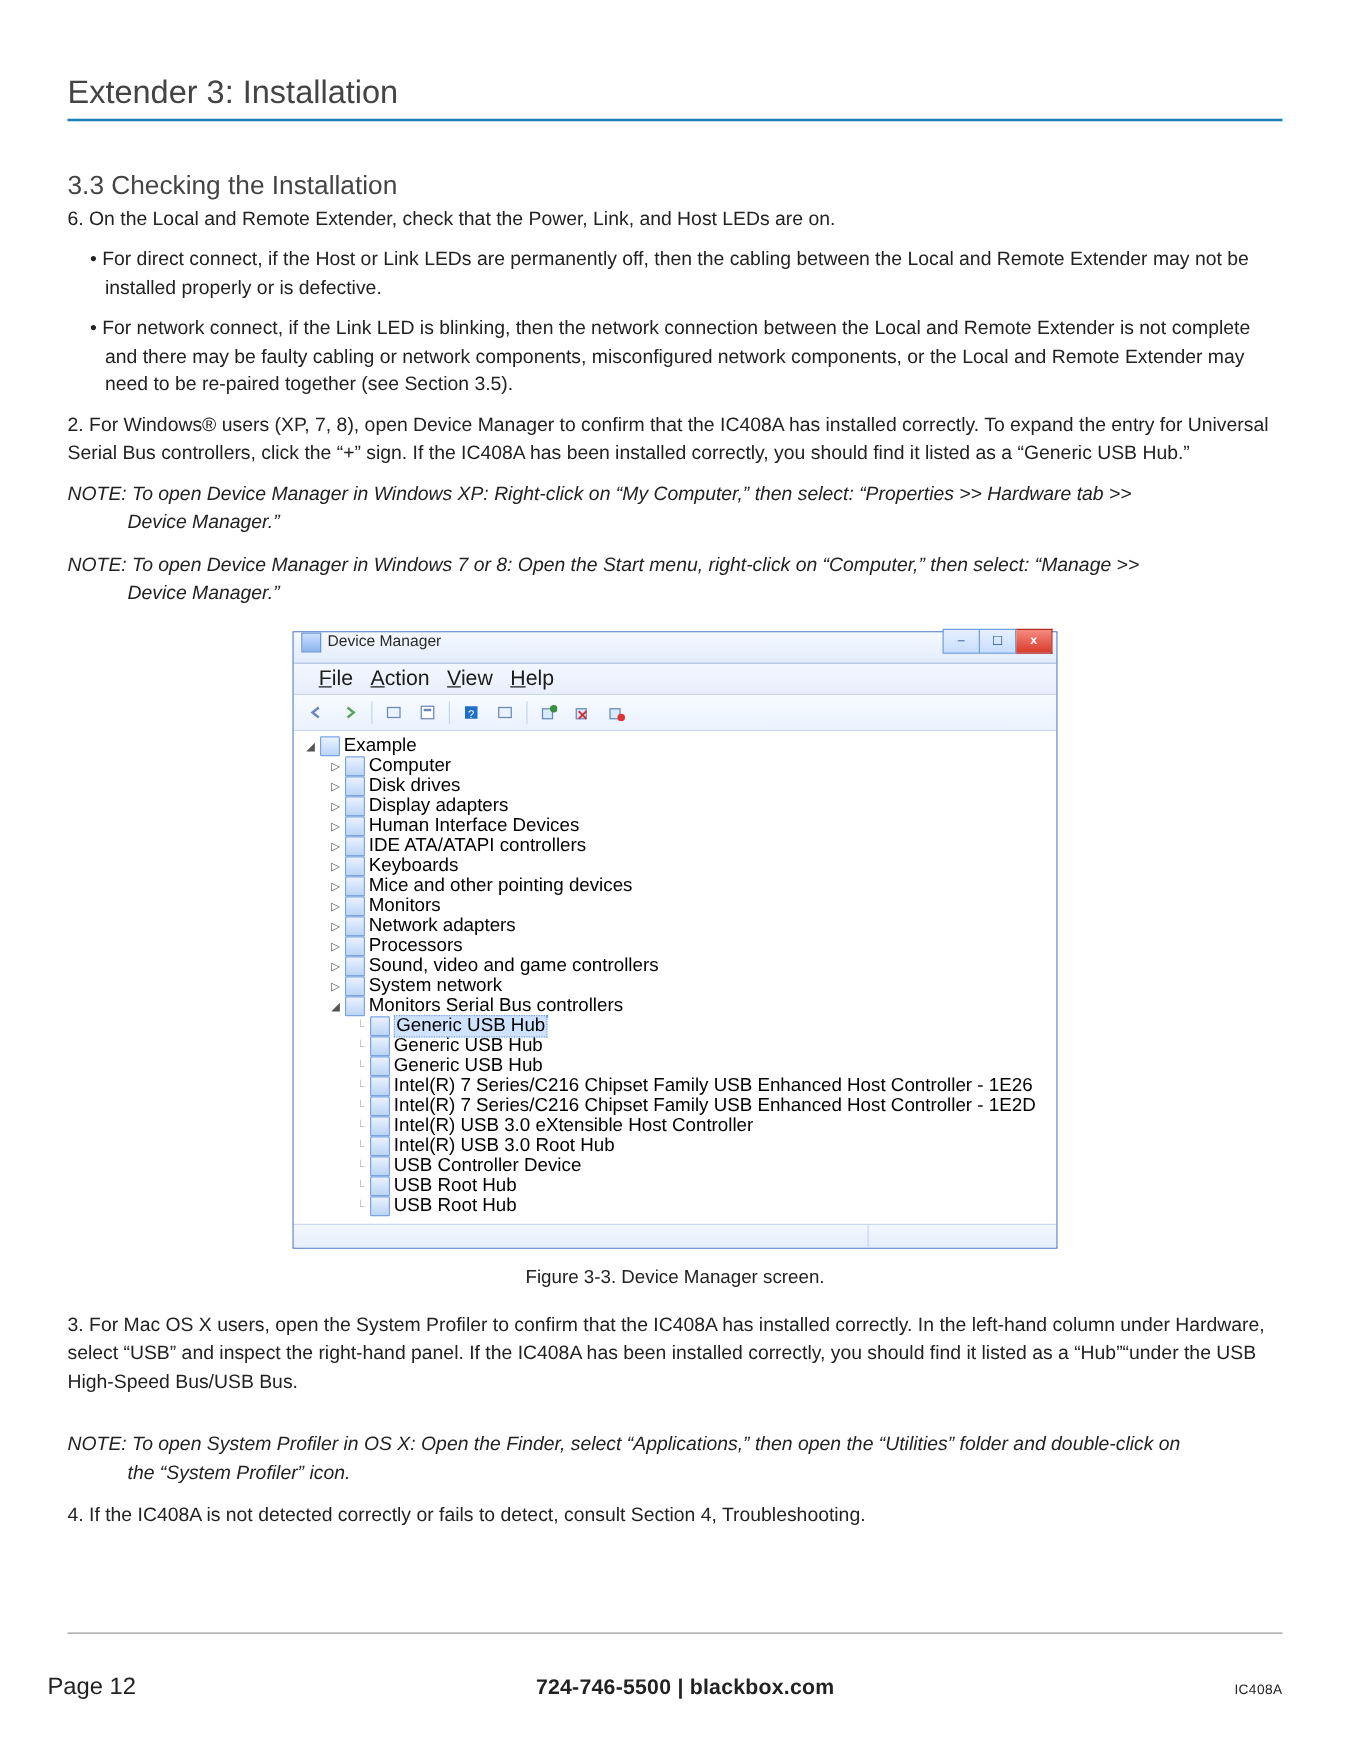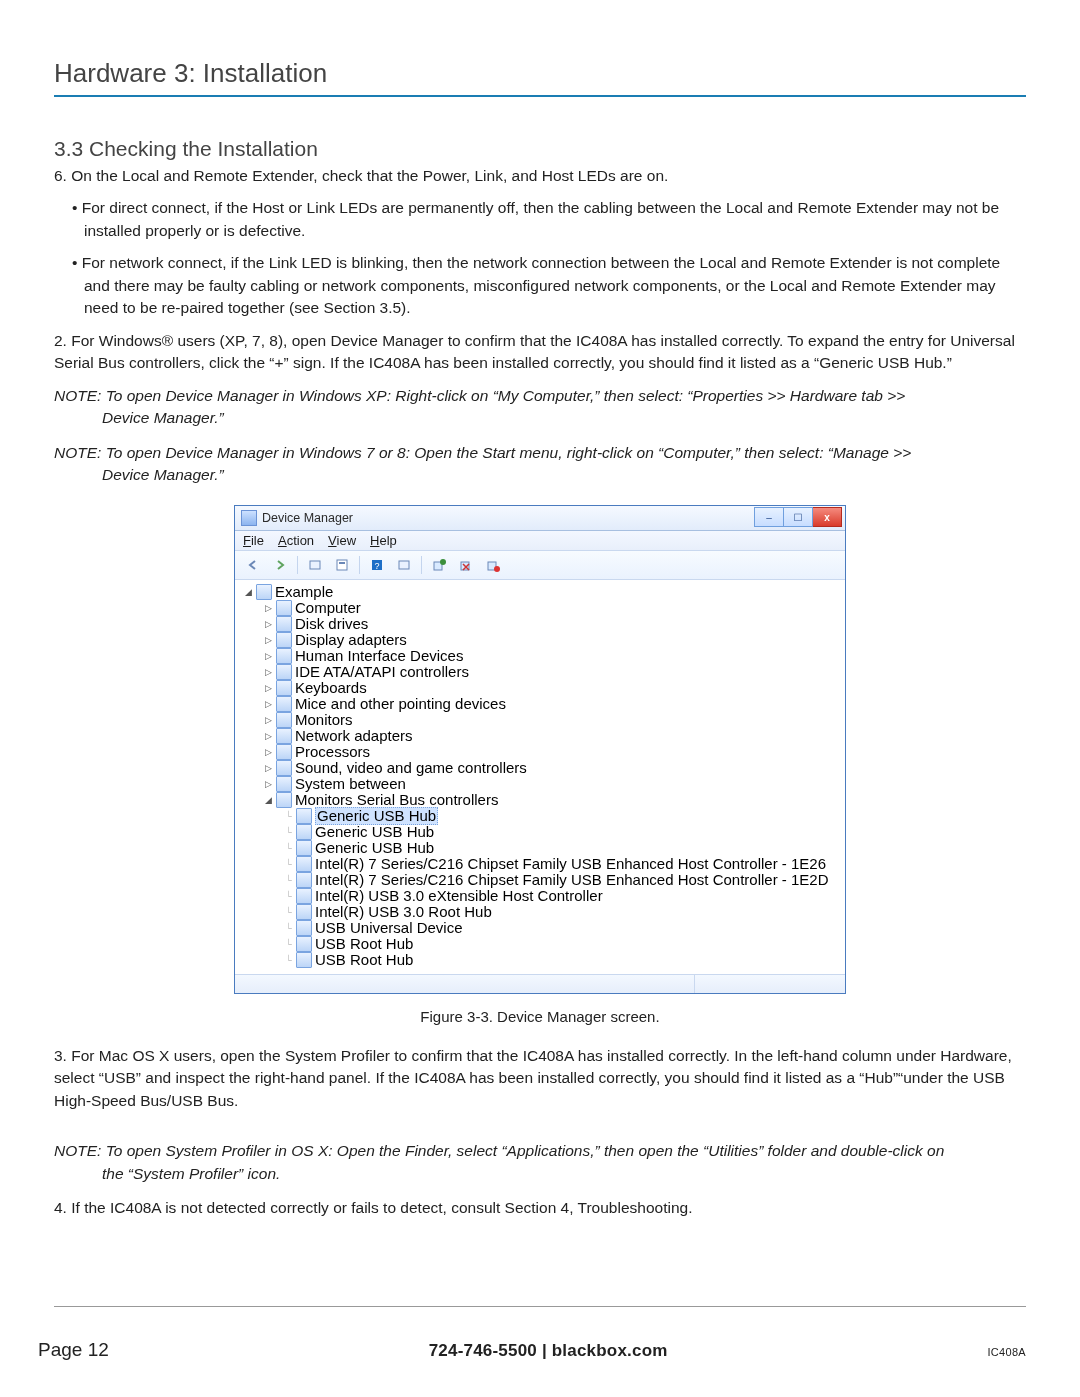--- a/index.html
+++ b/index.html
@@ -65,21 +65,21 @@
   width: 610px;
   margin: 18px auto 14px auto;
   border: 1px solid #4a7bbf;
   background: #fff;
   font-family: "Segoe UI", Tahoma, sans-serif;
   font-size: 12px;
   color: #000;
 }
 .dm-titlebar {
   display: flex;
-  align-items: center;
+  align-items: flex-start;
   height: 24px;
   background: linear-gradient(#f5f9ff, #e2ecfb);
   border-bottom: 1px solid #a7bfe0;
   position: relative;
 }
 .dm-titlebar .app-icon {
   width: 14px; height: 14px;
   margin: 0 5px 0 6px;
   background: linear-gradient(#cde1ff,#8cb4ef);
   border: 1px solid #6b93d6;
@@ -106,24 +106,24 @@
 .dm-win-btns .btn:first-child { border-left:1px solid #6f9fde; }
 .dm-win-btns .btn.close {
   background: linear-gradient(#f58a7e,#d93b2b);
   border-color: #b42b1f;
   color: #fff;
   font-weight: bold;
 }
 .dm-menubar {
   display: flex;
   gap: 14px;
-  padding: 2px 8px;
+  padding: 2px 20px;
   background: linear-gradient(#f3f7ff,#e8effb);
   border-bottom: 1px solid #c9d8ef;
-  font-size: 13px;
+  font-size: 17px;
   color: #1b1b1b;
 }
 .dm-menubar span { }
 .dm-menubar span u { text-decoration: underline; }
 .dm-toolbar {
   display: flex;
   align-items: center;
   gap: 3px;
   padding: 3px 6px;
   background: linear-gradient(#f7fbff,#eaf2fe);
@@ -227,21 +227,21 @@
 .footer .model {
   font-size: 11px;
   letter-spacing: 0.3px;
 }
 </style>
 </head>
 <body>
 
 <div class="page">
 
-  <div class="chapter-title">Hardware 3: Installation</div>
+  <div class="chapter-title">Extender 3: Installation</div>
   <hr class="chapter-rule">
 
   <div class="body-text">
     <div class="section-title">3.3 Checking the Installation</div>
 
     <p class="numbered">6. On the Local and Remote Extender, check that the Power, Link, and Host LEDs are on.</p>
     <p class="bulleted" style="margin-left:12px">For direct connect, if the Host or Link LEDs are permanently off, then the cabling between the Local and Remote Extender may not be installed properly or is defective.</p>
     <p class="bulleted" style="margin-left:12px">For network connect, if the Link LED is blinking, then the network connection between the Local and Remote Extender is not complete and there may be faulty cabling or network components, misconfigured network components, or the Local and Remote Extender may need to be re-paired together (see Section 3.5).</p>
     <p class="numbered">2. For Windows® users (XP, 7, 8), open Device Manager to confirm that the IC408A has installed correctly. To expand the entry for Universal Serial Bus controllers, click the “+” sign. If the IC408A has been installed correctly, you should find it listed as a “Generic USB Hub.”</p>
 
@@ -385,21 +385,21 @@
                 <span class="label">Processors</span>
               </div>
               <div class="node">
                 <span class="toggle">▷</span>
                 <span class="ticon"></span>
                 <span class="label">Sound, video and game controllers</span>
               </div>
               <div class="node">
                 <span class="toggle">▷</span>
                 <span class="ticon"></span>
-                <span class="label">System between</span>
+                <span class="label">System network</span>
               </div>
               <div class="node">
                 <span class="toggle">◢</span>
                 <span class="ticon"></span>
                 <span class="label">Monitors Serial Bus controllers</span>
               </div>
               <div class="children">
                 <div class="node">
                   <span class="toggle" style="color:#bbb">└</span>
                   <span class="ticon"></span>
@@ -431,21 +431,21 @@
                   <span class="label">Intel(R) USB 3.0 eXtensible Host Controller</span>
                 </div>
                 <div class="node">
                   <span class="toggle" style="color:#bbb">└</span>
                   <span class="ticon"></span>
                   <span class="label">Intel(R) USB 3.0 Root Hub</span>
                 </div>
                 <div class="node">
                   <span class="toggle" style="color:#bbb">└</span>
                   <span class="ticon"></span>
-                  <span class="label">USB Universal Device</span>
+                  <span class="label">USB Controller Device</span>
                 </div>
                 <div class="node">
                   <span class="toggle" style="color:#bbb">└</span>
                   <span class="ticon"></span>
                   <span class="label">USB Root Hub</span>
                 </div>
                 <div class="node">
                   <span class="toggle" style="color:#bbb">└</span>
                   <span class="ticon"></span>
                   <span class="label">USB Root Hub</span>

